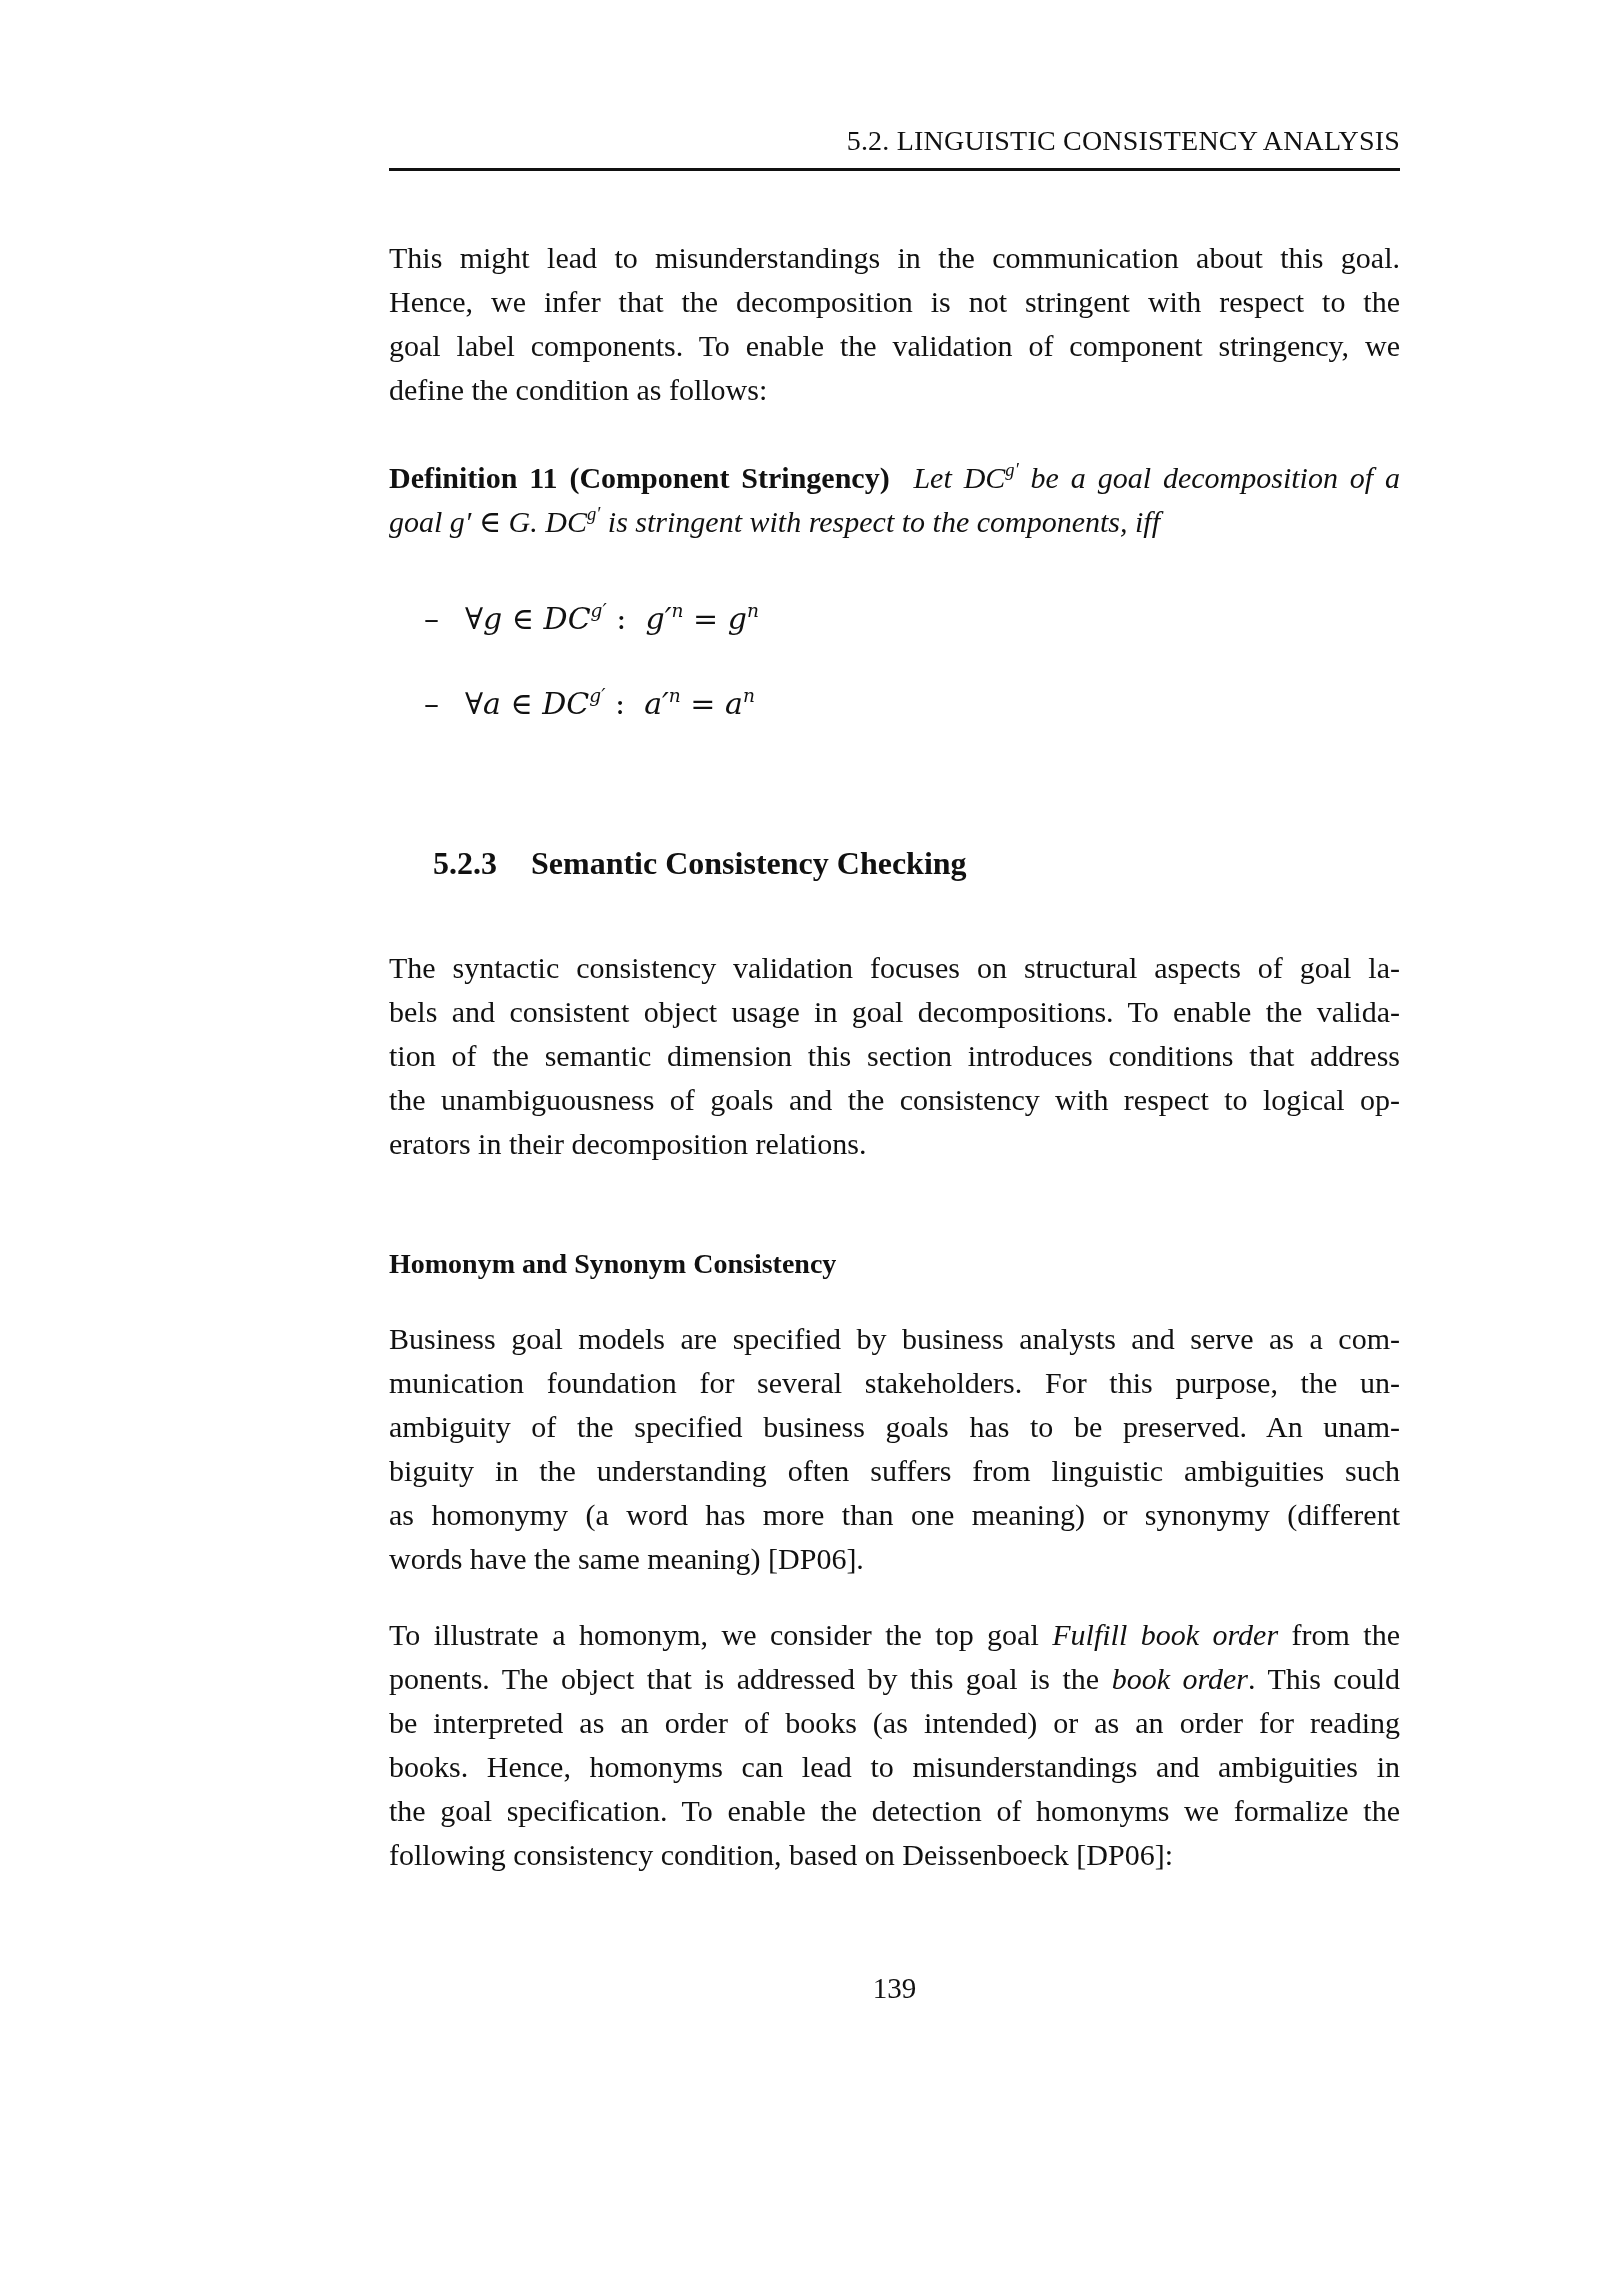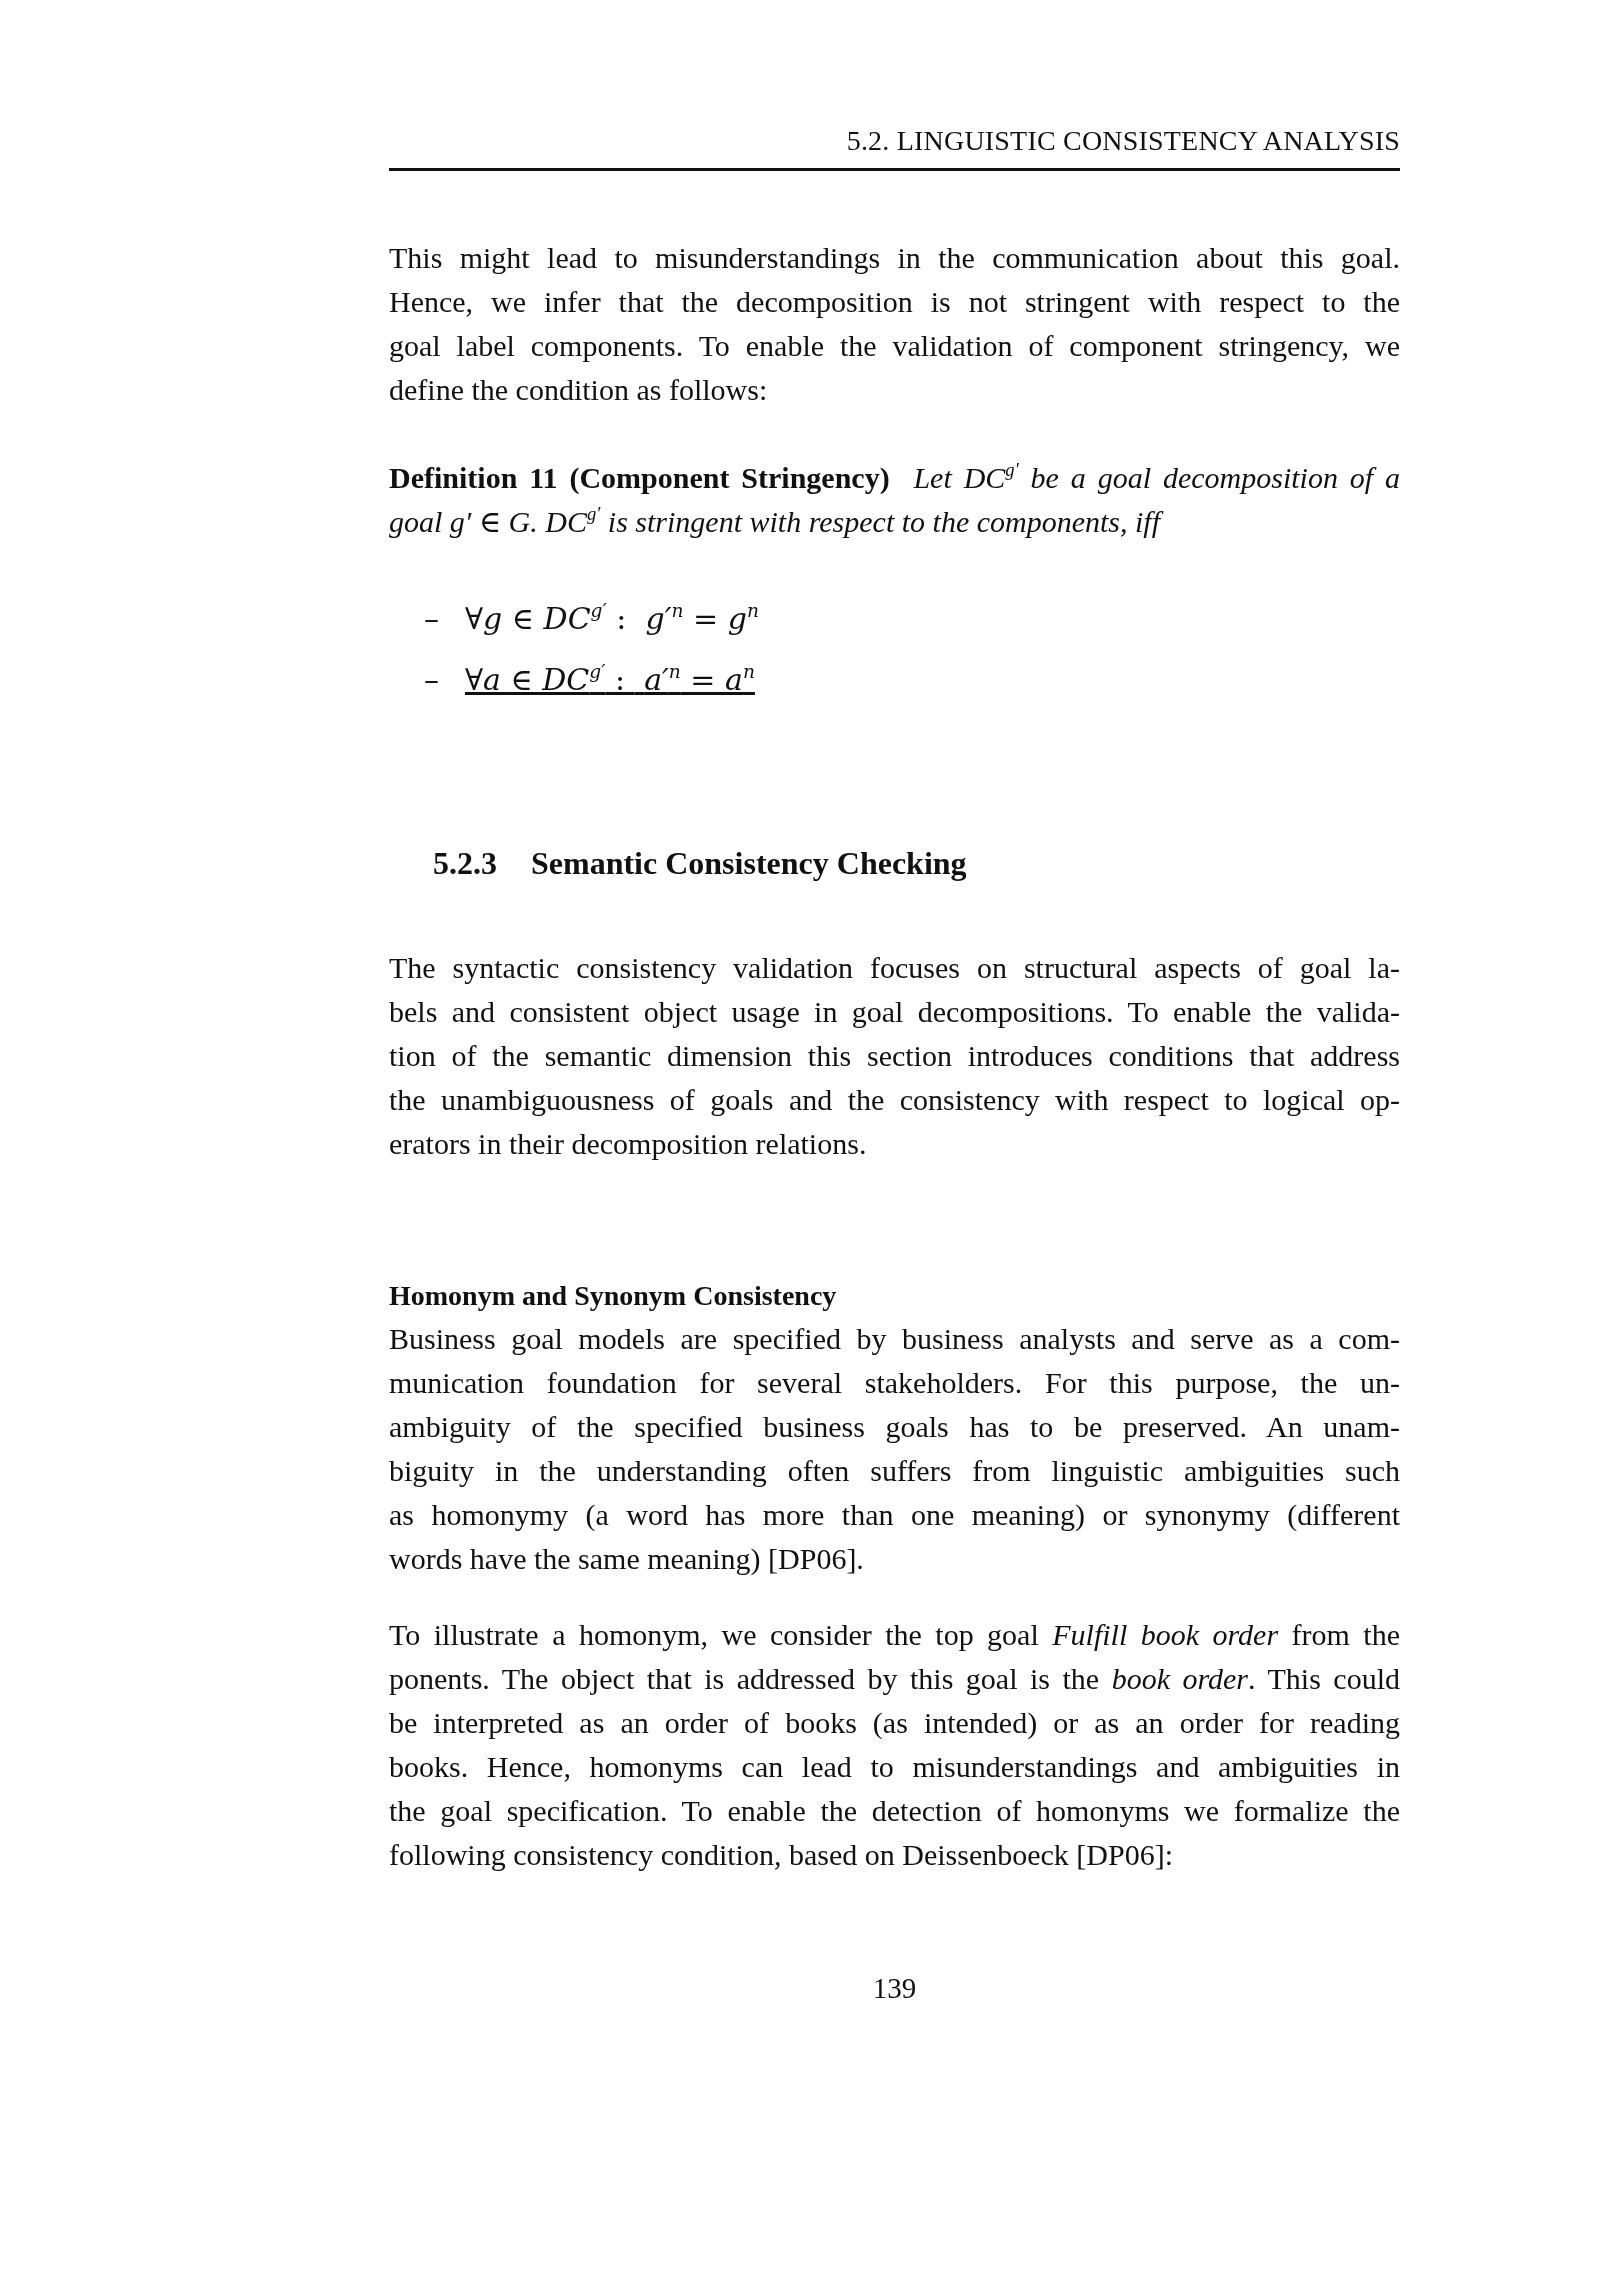--- a/index.html
+++ b/index.html
@@ -40,37 +40,37 @@
   </div>
 
   <div class="para" style="top:456px;">
     <span class="line"><span class="def-title">Definition 11 (Component Stringency)</span>&nbsp;&nbsp;<span class="it">Let </span><span class="mi">DC</span><sup class="mi">g′</sup><span class="it"> be a goal decomposition of a</span></span>
     <span class="line last"><span class="it">goal </span><span class="mi">g′ ∈ G</span><span class="it">. </span><span class="mi">DC</span><sup class="mi">g′</sup><span class="it"> is stringent with respect to the components, iff</span></span>
   </div>
 
   <div class="math" style="top:584px;margin-top:17px;">
     <span class="dash">–</span><span class="mi">∀g ∈ DC</span><sup class="mi">g′</sup><span> : </span>&nbsp;<span class="mi">g′</span><sup class="mi">n</sup><span> = </span><span class="mi">g</span><sup class="mi">n</sup>
   </div>
-  <div class="math" style="top:662px;text-decoration:underline;">
+  <div class="math" style="top:686px;">
     <span class="dash">–</span><span class="mi">∀a ∈ DC</span><sup class="mi">g′</sup><span> : </span>&nbsp;<span class="mi">a′</span><sup class="mi">n</sup><span> = </span><span class="mi">a</span><sup class="mi">n</sup>
   </div>
 
   <div class="h2" style="top:845px;">
     <span class="num">5.2.3</span><span>Semantic Consistency Checking</span>
   </div>
 
   <div class="para" style="top:946px;">
     <span class="line">The syntactic consistency validation focuses on structural aspects of goal la-</span>
     <span class="line">bels and consistent object usage in goal decompositions. To enable the valida-</span>
     <span class="line">tion of the semantic dimension this section introduces conditions that address</span>
     <span class="line">the unambiguousness of goals and the consistency with respect to logical op-</span>
     <span class="line last">erators in their decomposition relations.</span>
   </div>
 
-  <div class="h3" style="top:1280px;">Homonym and Synonym Consistency</div>
+  <div class="h3" style="top:1248px;">Homonym and Synonym Consistency</div>
 
   <div class="para" style="top:1317px;">
     <span class="line">Business goal models are specified by business analysts and serve as a com-</span>
     <span class="line">munication foundation for several stakeholders. For this purpose, the un-</span>
     <span class="line">ambiguity of the specified business goals has to be preserved. An unam-</span>
     <span class="line">biguity in the understanding often suffers from linguistic ambiguities such</span>
     <span class="line">as homonymy (a word has more than one meaning) or synonymy (different</span>
     <span class="line last">words have the same meaning) [DP06].</span>
   </div>
 

